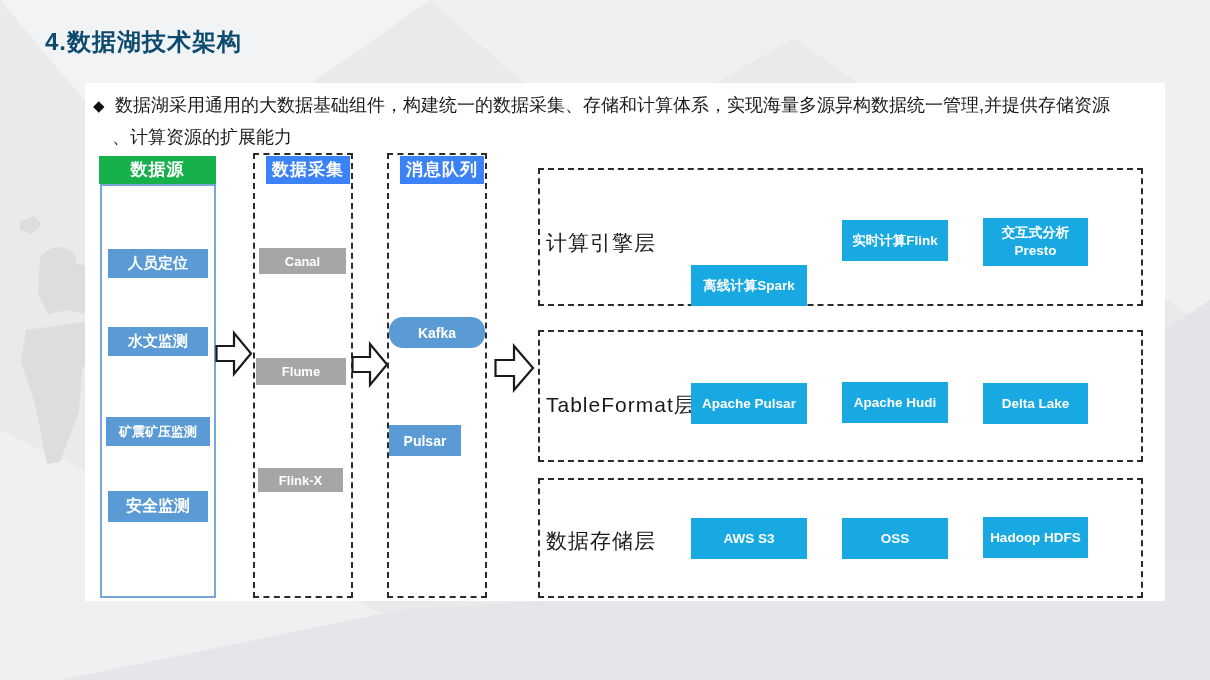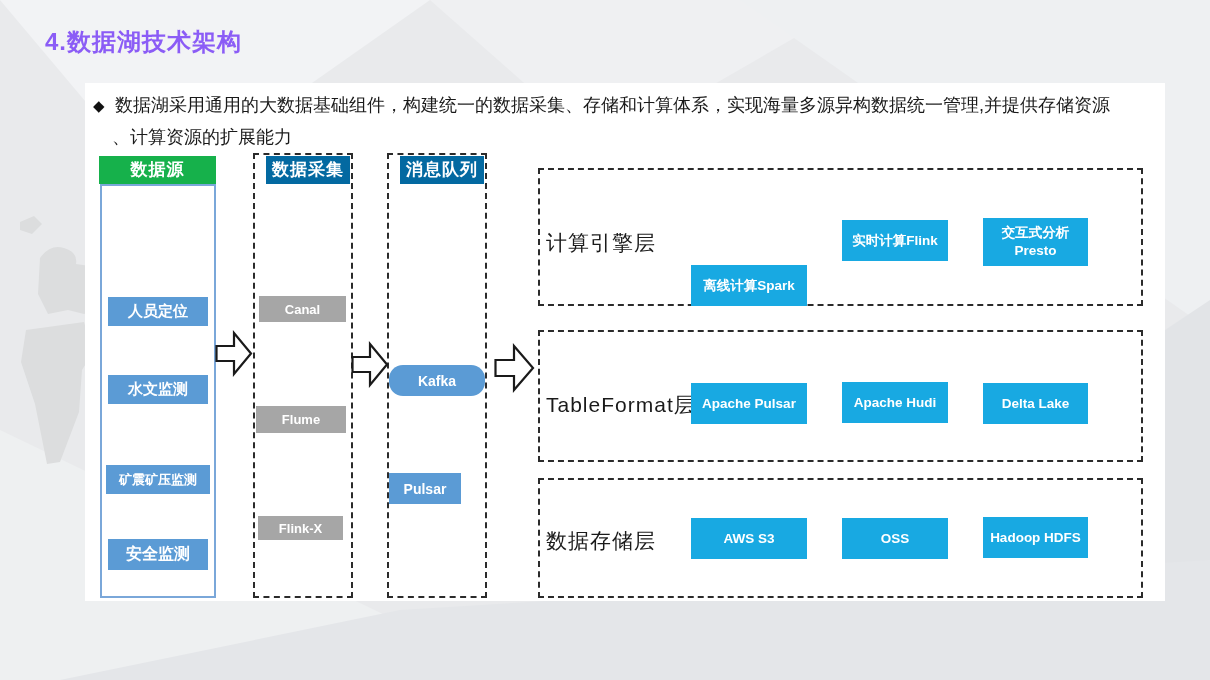--- a/index.html
+++ b/index.html
@@ -7,21 +7,21 @@
   .page {
     position: relative; width: 1210px; height: 680px;
     background: #e9eaec; overflow: hidden;
     font-family: "Liberation Sans", sans-serif;
     color: #1a1a1a;
   }
   .bg-deco { position: absolute; left: 0; top: 0; width: 1210px; height: 680px; }
 
   .slide-title {
     position: absolute; left: 45px; top: 26px;
-    font-size: 24px; font-weight: bold; color: #8b5cf6; letter-spacing: 1px;
+    font-size: 24px; font-weight: bold; color: #0c4a6e; letter-spacing: 1px;
   }
 
   .panel {
     position: absolute; left: 85px; top: 83px; width: 1080px; height: 518px;
     background: #ffffff;
   }
 
   .intro-diamond { position: absolute; left: 93px; top: 97px; font-size: 15px; color: #111; }
   .intro-line1 {
     position: absolute; left: 115px; top: 93px; width: 1050px;
@@ -40,26 +40,26 @@
   #col1-header { left: 99px;  top: 156px; width: 117px; }
 
   #col1-body {
     position: absolute; left: 100px; top: 184px; width: 116px; height: 414px;
     border: 2px solid #7aa7d9; background: #fff;
   }
   .dashed-col { position: absolute; border: 2px dashed #2b2b2b; background: #fff; }
   #col2-box { left: 253px; top: 153px; width: 100px; height: 445px; }
   #col3-box { left: 387px; top: 153px; width: 100px; height: 445px; }
   .dashed-col .inner-header { position: absolute; left: 11px; right: 1px; top: 1px; height: 28px;
-    background: #0369a1; color: #fff; font-weight: bold; font-size: 17px;
+    background: #3b82f6; color: #fff; font-weight: bold; font-size: 17px;
     text-align: center; line-height: 28px; letter-spacing: 1px; }
 
   .chip {
     position: absolute; color: #fff; font-weight: bold; text-align: left;
-    display: flex; align-items: center; justify-content: center; margin-top: 48px;
+    display: flex; align-items: center; justify-content: center;
   }
   .chip.blue { background: #5b9bd5; }
   .chip.gray { background: #a6a6a6; }
 
   .flow-arrow { position: absolute; }
 
   .layer {
     position: absolute; left: 538px; width: 605px;
     border: 2px dashed #2b2b2b; background: #fff;
   }

